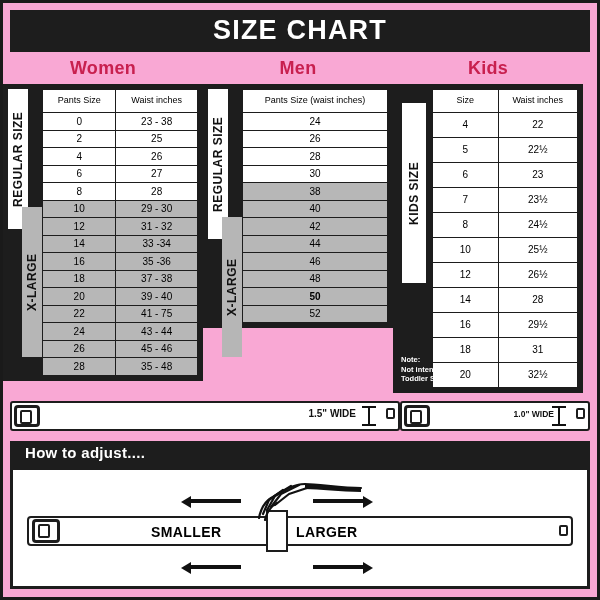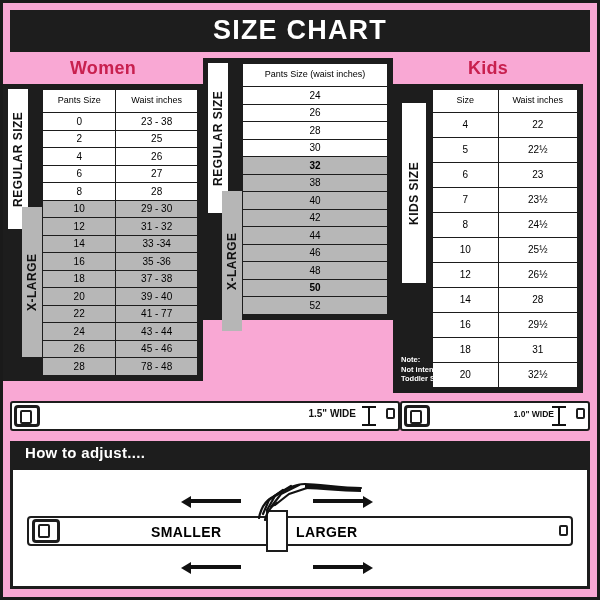--- a/index.html
+++ b/index.html
@@ -377,41 +377,42 @@
                 <tr class="shade">
                   <td>18</td>
                   <td>37 - 38</td>
                 </tr>
                 <tr class="shade">
                   <td>20</td>
                   <td>39 - 40</td>
                 </tr>
                 <tr class="shade">
                   <td>22</td>
-                  <td>41 - 77</td>
+                  <td>41 - 75</td>
                 </tr>
                 <tr class="shade">
                   <td>24</td>
                   <td>43 - 44</td>
                 </tr>
                 <tr class="shade">
                   <td>26</td>
                   <td>45 - 46</td>
                 </tr>
                 <tr class="shade">
                   <td>28</td>
-                  <td>78 - 48</td>
+                  <td>35 - 48</td>
                 </tr>
               </tbody>
           </table>
         </div>
       </div>
     </div>
 
     <div class="col col-men">
+      <div class="col-head">Men</div>
       <div class="tblwrap">
         <div class="tbl-inner">
           <div class="sidecol">
             <div class="vlabel regular" style="top:0; height:150px;">REGULAR SIZE</div>
             <div class="vlabel xlarge" style="top:128px; height:140px;">X-LARGE</div>
           </div>
           <table class="size">
             <thead>
               <tr>
                 <th>Pants Size (waist inches)</th>
@@ -422,23 +423,20 @@
                   <td>24</td>
                 </tr>
                 <tr>
                   <td>26</td>
                 </tr>
                 <tr>
                   <td>28</td>
                 </tr>
                 <tr>
                   <td>30</td>
-                </tr>
-                <tr class="shade">
-                  <td class="bold">32</td>
                 </tr>
                 <tr class="shade">
                   <td>38</td>
                 </tr>
                 <tr class="shade">
                   <td>40</td>
                 </tr>
                 <tr class="shade">
                   <td>42</td>
                 </tr>

